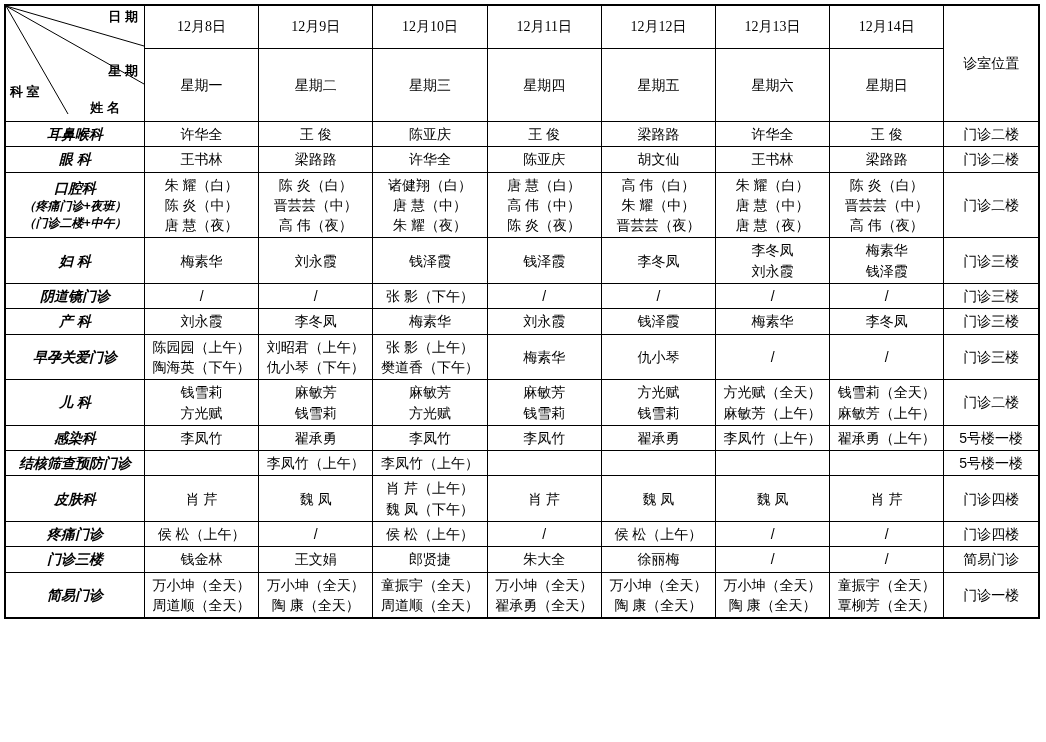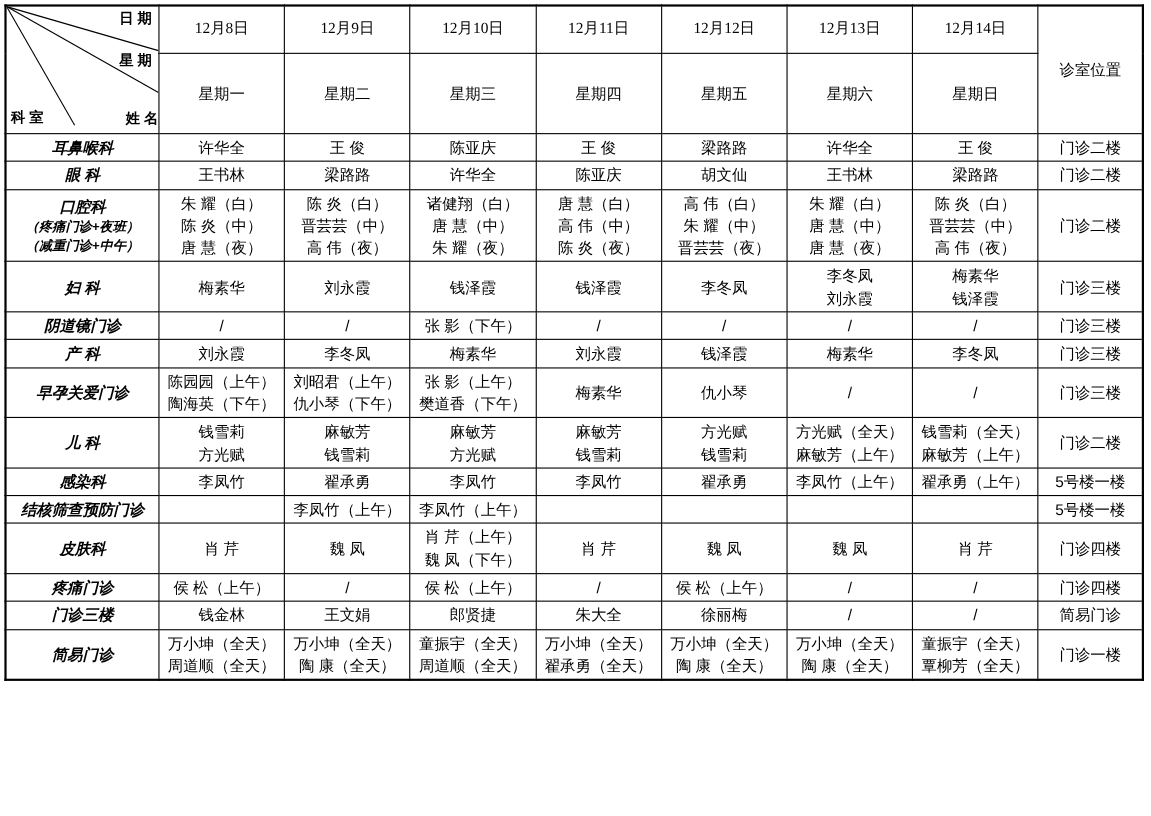--- a/index.html
+++ b/index.html
@@ -47,23 +47,23 @@
     height: 108px;
     padding: 0;
   }
   td.corner .lbl {
     position: absolute;
     font-size: 13px;
     font-weight: bold;
     white-space: nowrap;
   }
   td.corner .lbl-date { top: 2px; right: 6px; }
-  td.corner .lbl-week { top: 40px; right: 6px; margin-left: 47px; }
-  td.corner .lbl-dept { bottom: 4px; left: 4px; }
-  td.corner .lbl-name { bottom: 3px; right: 0; }
+  td.corner .lbl-week { top: 56px; right: 6px; margin-left: 47px; }
+  td.corner .lbl-dept { bottom: 19px; left: 4px; }
+  td.corner .lbl-name { bottom: 3px; right: 24px; }
   td.corner svg { position: absolute; top: 0; left: 0; }
 
   td.dayhdr {
     font-size: 19px;
     height: 38px;
     font-family: Liberation Serif, serif;
   }
   td.weekhdr {
     font-size: 15px;
     height: 68px;
@@ -179,21 +179,21 @@
           </td>
           <td class="cell">
             <span class="ln">王书林</span>
           </td>
           <td class="cell">
             <span class="ln">梁路路</span>
           </td>
           <td class="loc">门诊二楼</td>
         </tr>
         <tr>
-          <td class="rowhead"><span>口腔科</span><span class="sub">（疼痛门诊+夜班）</span><span class="sub">（减重门诊+中午）</span></td>
+          <td class="rowhead"><span>口腔科</span><span class="sub">（疼痛门诊+夜班）</span><span class="sub">（门诊二楼+中午）</span></td>
           <td class="cell">
             <span class="ln">朱  耀（白）</span>
             <span class="ln">陈  炎（中）</span>
             <span class="ln">唐  慧（夜）</span>
           </td>
           <td class="cell">
             <span class="ln">陈  炎（白）</span>
             <span class="ln">晋芸芸（中）</span>
             <span class="ln">高  伟（夜）</span>
           </td>

